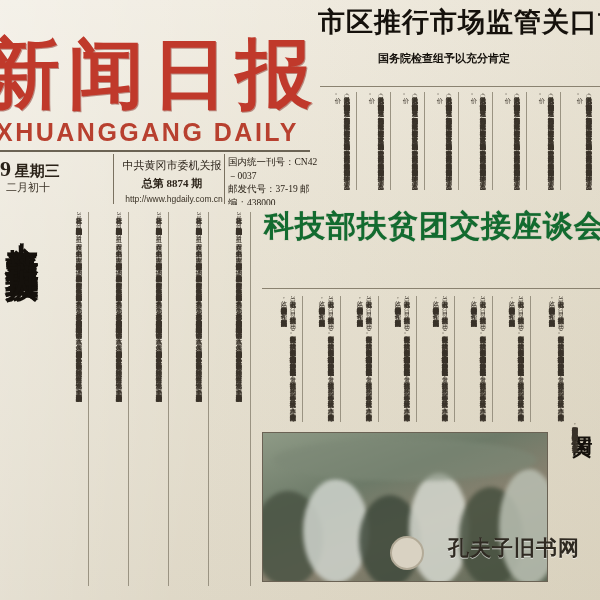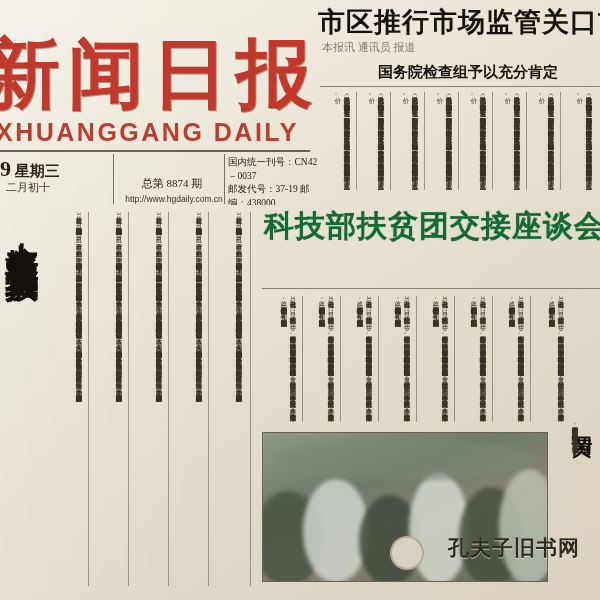--- a/index.html
+++ b/index.html
@@ -58,21 +58,21 @@
   #mast-date2{
     position:absolute;left:6px;top:180px;
     font-size:11px;color:#3a3226;
   }
   #mast-org{
     position:absolute;left:118px;top:158px;width:108px;
     font-size:11px;line-height:15px;color:#2a2218;text-align:center;
   }
   #mast-issue{
     position:absolute;left:118px;top:176px;width:108px;
-    font-size:11px;line-height:15px;color:#2a2218;text-align:center;font-weight:normal;
+    font-size:11px;line-height:15px;color:#2a2218;text-align:center;font-weight:bold;
   }
   #mast-url{
     position:absolute;left:104px;top:194px;width:140px;
     font-family:"Liberation Sans", sans-serif;
     font-size:8.5px;color:#3a3226;text-align:center;
   }
   #mast-meta{
     position:absolute;left:228px;top:156px;width:92px;
     font-size:9.5px;line-height:13.5px;color:#2a2218;
   }
@@ -85,23 +85,23 @@
     font-family:"DejaVu Serif", serif;
     font-weight:bold;font-size:27px;letter-spacing:1px;
     color:#15110c;white-space:nowrap;overflow:hidden;
   }
   #top-sub{
     position:absolute;left:322px;top:40px;width:278px;
     font-size:11px;color:#2a2218;line-height:15px;
     opacity:.55;
   }
   #top-sub2{
-    position:absolute;left:378px;top:63px;width:222px;
-    font-family:"DejaVu Serif", serif;
-    font-weight:bold;font-size:15px;color:#15110c;white-space:nowrap;
+    position:absolute;left:378px;top:51px;width:222px;
+    font-family:"DejaVu Serif", serif;
+    font-weight:bold;font-size:11px;color:#15110c;white-space:nowrap;
   }
   #top-rule{position:absolute;left:320px;top:86px;width:280px;height:1px;background:#8a8270;}
 
   
   .tinycol{
     position:absolute;
     font-size:6.3px;line-height:8.6px;color:#3a332a;
     text-align:justify;
     overflow:hidden;
   }
@@ -190,29 +190,29 @@
     <div id="mast-rule"></div>
     <div id="mast-sep1"></div>
     <div id="mast-sep2"></div>
 
     <div id="mast-date">
       <span class="big">9</span>
       <span>星期三</span>
     </div>
     <div id="mast-date2">二月初十</div>
 
+    <div id="mast-org">中共黄冈市委机关报</div>
     <div id="mast-issue">总第 8874 期</div>
     <div id="mast-url">http://www.hgdaily.com.cn</div>
     <div id="mast-meta" style="white-space:pre-line;">国内统一刊号：CN42－0037
 邮发代号：37-19  邮编：438000
 地  址：黄冈八一路 76 号</div>
   </div>
 
   <div id="top-headline">市区推行市场监管关口前移</div>
-  <div id="top-sub">本报讯  通讯员 报道</div>
   <div id="top-sub2">国务院检查组予以充分肯定</div>
   <div id="top-rule"></div>
 
   <div class="tinycol v" style="left:326px;top:92px;width:26px;height:98px;">本报讯（通讯员）近日，市区工商部门在全市范围内推行市场监管关口前移工作，通过强化日常巡查、完善市场准入机制等措施，有效规范了市场经营秩序。国务院检查组在听取汇报后，对这一做法予以充分肯定，认为关口前移有利于从源头上防范市场风险，保护消费者合法权益，值得在更大范围内推广借鉴。检查组还实地察看了部分商场、超市和农贸市场的食品安全监管情况，详细了解了证照管理、索证索票、进货台账等制度的落实情况，对市区市场监管工作给予了积极评价。</div>
   <div class="colrule" style="left:356px;top:92px;height:98px;"></div>
   <div class="tinycol v" style="left:360px;top:92px;width:26px;height:98px;">本报讯（通讯员）近日，市区工商部门在全市范围内推行市场监管关口前移工作，通过强化日常巡查、完善市场准入机制等措施，有效规范了市场经营秩序。国务院检查组在听取汇报后，对这一做法予以充分肯定，认为关口前移有利于从源头上防范市场风险，保护消费者合法权益，值得在更大范围内推广借鉴。检查组还实地察看了部分商场、超市和农贸市场的食品安全监管情况，详细了解了证照管理、索证索票、进货台账等制度的落实情况，对市区市场监管工作给予了积极评价。</div>
   <div class="colrule" style="left:390px;top:92px;height:98px;"></div>
   <div class="tinycol v" style="left:394px;top:92px;width:26px;height:98px;">本报讯（通讯员）近日，市区工商部门在全市范围内推行市场监管关口前移工作，通过强化日常巡查、完善市场准入机制等措施，有效规范了市场经营秩序。国务院检查组在听取汇报后，对这一做法予以充分肯定，认为关口前移有利于从源头上防范市场风险，保护消费者合法权益，值得在更大范围内推广借鉴。检查组还实地察看了部分商场、超市和农贸市场的食品安全监管情况，详细了解了证照管理、索证索票、进货台账等制度的落实情况，对市区市场监管工作给予了积极评价。</div>
   <div class="colrule" style="left:424px;top:92px;height:98px;"></div>
   <div class="tinycol v" style="left:428px;top:92px;width:26px;height:98px;">本报讯（通讯员）近日，市区工商部门在全市范围内推行市场监管关口前移工作，通过强化日常巡查、完善市场准入机制等措施，有效规范了市场经营秩序。国务院检查组在听取汇报后，对这一做法予以充分肯定，认为关口前移有利于从源头上防范市场风险，保护消费者合法权益，值得在更大范围内推广借鉴。检查组还实地察看了部分商场、超市和农贸市场的食品安全监管情况，详细了解了证照管理、索证索票、进货台账等制度的落实情况，对市区市场监管工作给予了积极评价。</div>

